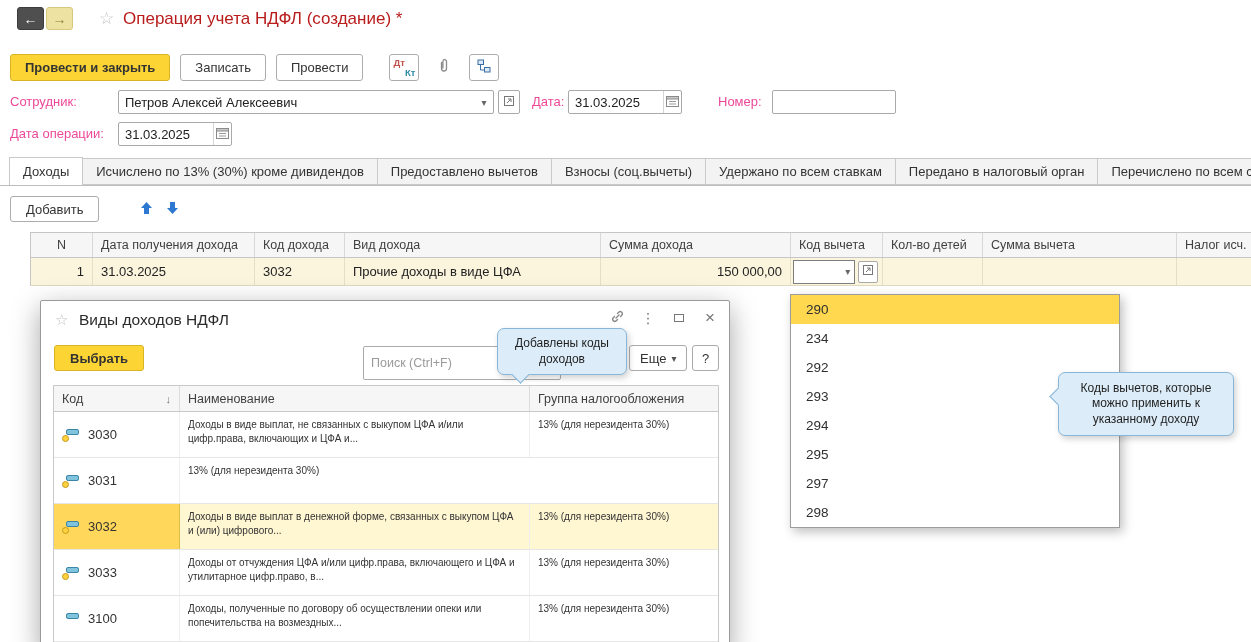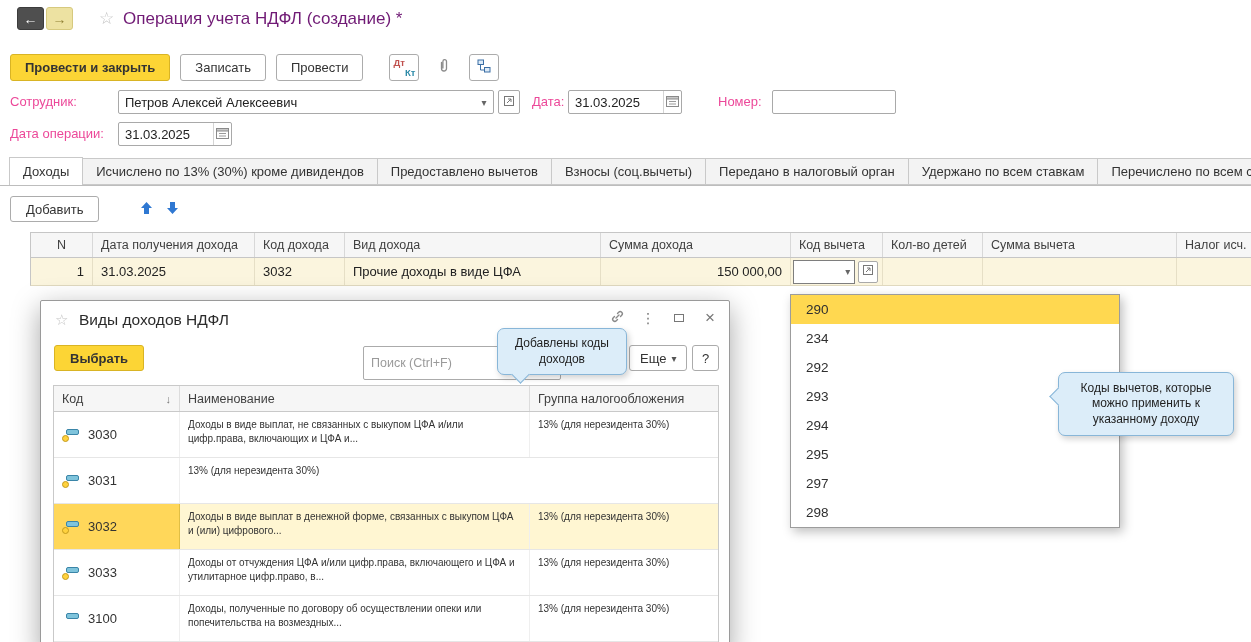--- a/index.html
+++ b/index.html
@@ -5,21 +5,21 @@
   *{margin:0;padding:0;box-sizing:border-box}
   html,body{width:1251px;height:642px}
   body{font-family:"Liberation Sans",sans-serif;font-size:13px;color:#333;background:#fff;overflow:hidden;position:relative}
   button{font-family:inherit;cursor:pointer;font-size:13px;color:#333}
 
   
   .nav-btn{position:absolute;top:7px;width:27px;height:23px;border-radius:3px;display:flex;align-items:center;justify-content:center;font-size:14px;line-height:1;border:1px solid transparent}
   .nav-back{left:17px;background:#4F4F4F;color:#FFF;border-color:#3C3C3C}
   .nav-fwd{left:46px;background:#EDE2A2;color:#8F7F33;border-color:#D6C97E}
   .fav-star{position:absolute;left:99px;top:8px;font-size:17px;color:#C4C4C4;background:none;border:none}
-  .page-title{position:absolute;left:123px;top:9px;font-size:17px;color:#701a75;white-space:nowrap}
+  .page-title{position:absolute;left:123px;top:9px;font-size:17px;color:#b91c1c;white-space:nowrap}
 
   
   .cmdbar{position:absolute;left:10px;top:53px;height:28px;display:flex;align-items:center;gap:10px}
   .btn{height:27px;padding:2px 14px;background:#FFF;border:1px solid #ACACAC;border-radius:3px;display:inline-flex;align-items:center;white-space:nowrap}
   .btn-primary{background:#FCD535;border-color:#D9B424;font-weight:bold}
   .icon-btn{width:30px;height:27px;background:#FFF;border:1px solid #ACACAC;border-radius:3px;position:relative;display:inline-flex;align-items:center;justify-content:center}
   .icon-btn.flat{border-color:transparent;background:transparent}
   .dtkt{margin-left:16px}
   .dtkt .dt{position:absolute;top:2px;left:3px;font-size:9.5px;font-weight:bold;color:#C0504D}
   .dtkt .kt{position:absolute;bottom:2px;right:3px;font-size:9.5px;font-weight:bold;color:#2E8BA8}
@@ -173,22 +173,22 @@
           <line x1="3" y1="9" x2="10" y2="9" stroke="#9A9A9A"></line>
         </svg></span>
     </button>
 </div>
 
 <div class="tabs">
   <div class="tab active">Доходы</div>
   <div class="tab">Исчислено по 13% (30%) кроме дивидендов</div>
   <div class="tab">Предоставлено вычетов</div>
   <div class="tab">Взносы (соц.вычеты)</div>
+  <div class="tab">Удержано по всем ставкам</div>
   <div class="tab">Передано в налоговый орган</div>
-  <div class="tab">Удержано по всем ставкам</div>
   <div class="tab">Перечислено по всем ст</div>
 </div>
 
 <div class="addbar">
   <button class="btn-add">Добавить</button>
   <button class="move-btn move-up">
       <span><svg width="13" height="14" viewBox="0 0 13 14">
           <path d="M6.5 1 L12 7 H9 V13 H4 V7 H1 Z" fill="#2F78D2"></path>
         </svg></span>
     </button>

